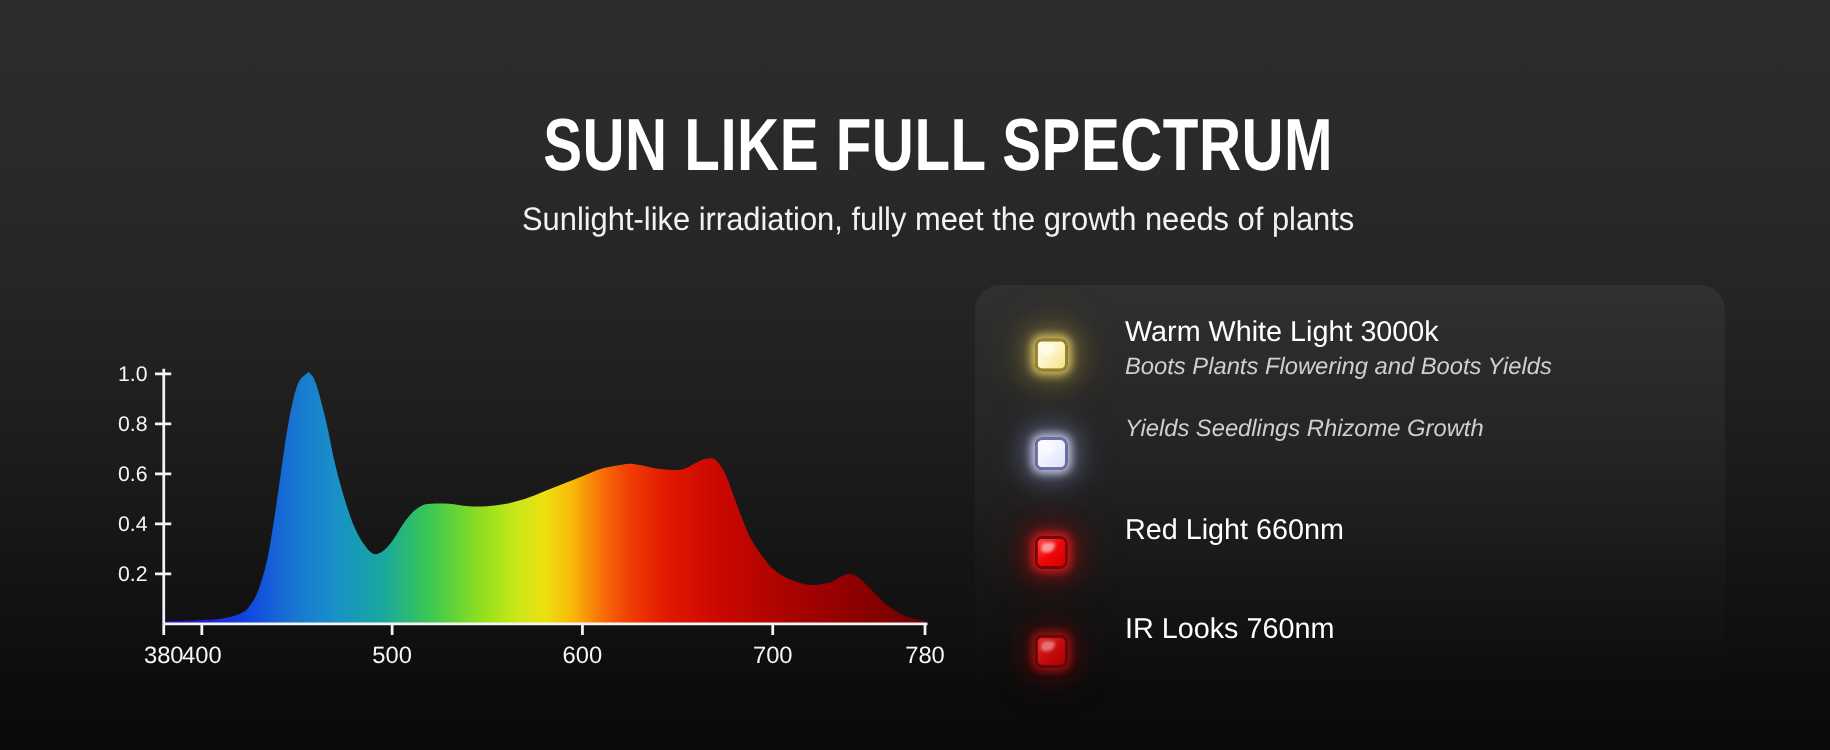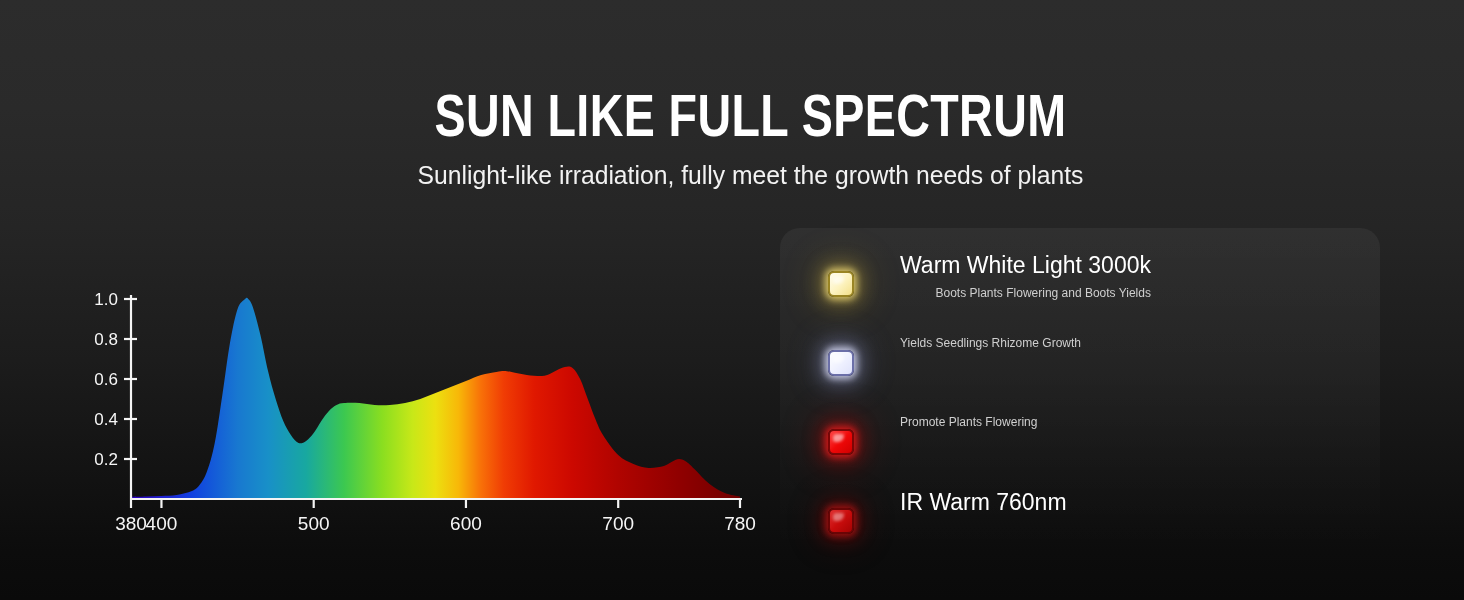--- a/index.html
+++ b/index.html
@@ -87,21 +87,20 @@
         rgba(255,255,255,0.052) 0%,
         rgba(255,255,255,0.034) 45%,
         rgba(255,255,255,0.012) 78%,
         rgba(255,255,255,0.000) 100%);
   }
   .legend-list {
     position: absolute;
     left: 48px;
     top: 22px;
     right: 12px;
-    text-align: right;
   }
   .legend-row {
     display: flex;
     align-items: flex-start;
     height: 79px;
   }
   .led-cell {
     width: 72px;
     flex: 0 0 72px;
     display: flex;
@@ -161,25 +160,26 @@
   .legend-text { padding-top: 1px; }
   .legend-title {
     font-size: 23px;
     line-height: 29px;
     color: #ffffff;
     font-weight: 400;
     white-space: nowrap;
   }
   .legend-desc {
     margin-top: 3px;
-    font-size: 12px;
+    font-size: 19px;
     line-height: 21px;
     color: #cfcfcf;
     font-weight: 400;
     white-space: nowrap;
+    font-style: italic;
   }
 </style>
 </head>
 <body>
 
 <div class="header">
   <div class="main-title">SUN LIKE FULL SPECTRUM</div>
   <div class="sub-title">Sunlight-like irradiation, fully meet the growth needs of plants</div>
 </div>
 
@@ -260,27 +260,27 @@
       <div class="legend-text">
         <div class="legend-desc">Yields Seedlings Rhizome Growth</div>
       </div>
     </div>
 
     <div class="legend-row">
       <div class="led-cell">
         <div class="led led-red"></div>
       </div>
       <div class="legend-text">
-        <div class="legend-desc">Promote Plants Flowering</div>
+        <div class="legend-title">Red Light 660nm</div>
       </div>
     </div>
 
     <div class="legend-row">
       <div class="led-cell">
         <div class="led led-ir"></div>
       </div>
       <div class="legend-text">
-        <div class="legend-title">IR Warm 760nm</div>
+        <div class="legend-title">IR Looks 760nm</div>
       </div>
     </div>
 
   </div>
 </div>
 
 </body></html>

